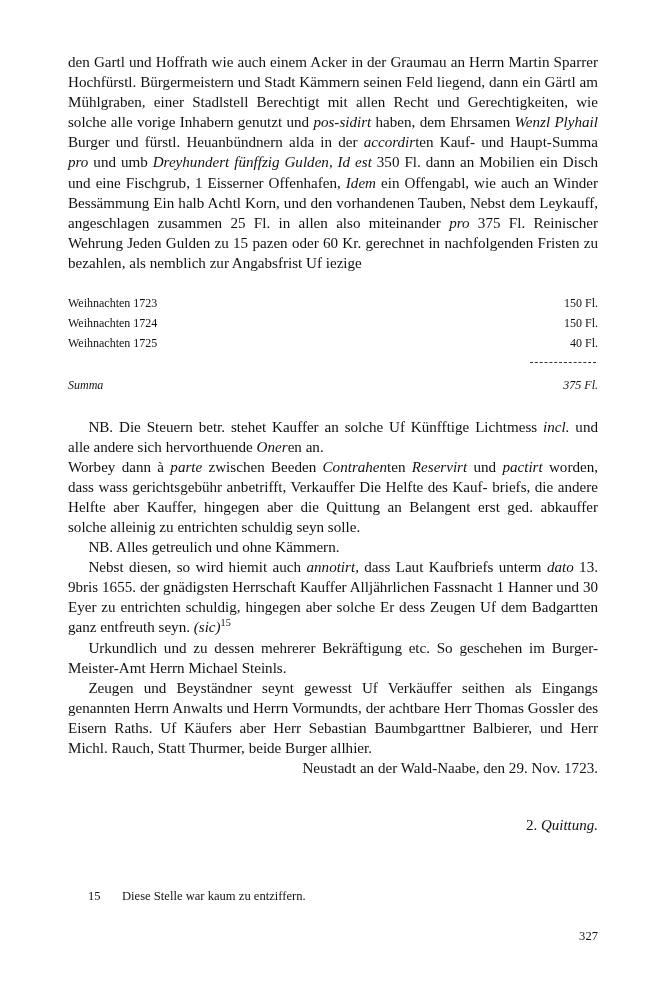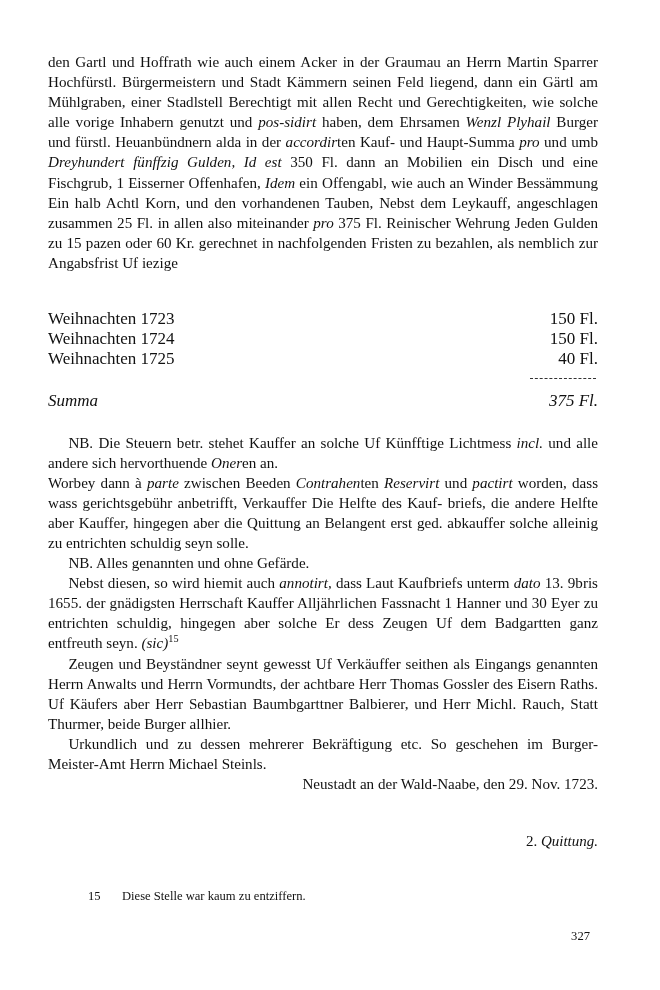--- a/index.html
+++ b/index.html
@@ -12,21 +12,21 @@
     height: 990px;
     font-family: "Liberation Serif", "DejaVu Serif", serif;
     color: #111111;
     -webkit-font-smoothing: antialiased;
   }
   .page {
     position: relative;
     width: 660px;
     height: 990px;
     box-sizing: border-box;
-    padding: 52px 62px 0 48px;
+    padding: 52px 62px 0 68px;
   }
   .body-text {
     font-size: 15.1px;
     line-height: 20.1px;
     text-align: justify;
     text-justify: inter-word;
     hyphens: manual;
   }
   p.para {
     margin: 0;
@@ -36,24 +36,24 @@
     text-indent: 1.35em;
   }
   p.para:last-child {
     text-align: right;
   }
   i, .it {
     font-style: italic;
   }
   
   .schedule {
-    margin-top: 36px;
+    margin-top: 20px;
     width: 100%;
     border-collapse: collapse;
-    font-size: 17px;
+    font-size: 12px;
     line-height: 20.1px;
   }
   .schedule td {
     padding: 0;
     vertical-align: baseline;
   }
   .schedule td.label {
     text-align: left;
     white-space: nowrap;
   }
@@ -108,21 +108,21 @@
   .footnote .fn-num {
     width: 34px;
     flex: 0 0 34px;
   }
   .footnote .fn-text {
     flex: 1 1 auto;
   }
   
   .folio {
     position: absolute;
-    right: 70px;
+    right: 62px;
     top: 928px;
     font-size: 12.6px;
     line-height: 16px;
     text-align: center;
   }
   sup.fn-ref {
     font-size: 0.68em;
     vertical-align: super;
     line-height: 0;
   }
@@ -183,40 +183,40 @@
     </p>
 
     <p class="para">
       <span>Worbey dann à </span><i>parte</i><span> zwischen Beeden </span><i>Contrahen</i><span>ten </span><i>Reservirt</i><span> und </span><i>pactirt</i>
       <span>worden, dass wass gerichtsgebühr anbetrifft, Verkauffer Die Helfte des Kauf-</span>
       <span>briefs, die andere Helfte aber Kauffer, hingegen aber die Quittung an Belangent</span>
       <span>erst ged. abkauffer solche alleinig zu entrichten schuldig seyn solle.</span>
     </p>
 
     <p class="para indent">
-      <span>NB. Alles genannten und ohne Gefärde.</span>
+      <span>NB. Alles getreulich und ohne Kämmern.</span>
     </p>
 
     <p class="para indent">
       <span>Nebst diesen, so wird hiemit auch </span><i>annotirt,</i><span> dass Laut Kaufbriefs unterm</span>
       <i>dato</i><span> 13. 9bris 1655. der gnädigsten Herrschaft Kauffer Alljährlichen Fassnacht</span>
       <span>1 Hanner und 30 Eyer zu entrichten schuldig, hingegen aber solche Er dess</span>
       <span>Zeugen Uf dem Badgartten ganz entfreuth seyn. </span><i>(sic)</i><sup class="fn-ref">15</sup>
     </p>
 
     <p class="para indent">
+      <span>Urkundlich und zu dessen mehrerer Bekräftigung etc. So geschehen im</span>
+      <span>Burger-Meister-Amt Herrn Michael Steinls.</span>
+    </p>
+
+    <p class="para indent">
       <span>Zeugen und Beyständner seynt gewesst Uf Verkäuffer seithen als Eingangs</span>
       <span>genannten Herrn Anwalts und Herrn Vormundts, der achtbare Herr Thomas</span>
       <span>Gossler des Eisern Raths. Uf Käufers aber Herr Sebastian Baumbgarttner</span>
       <span>Balbierer, und Herr Michl. Rauch, Statt Thurmer, beide Burger allhier.</span>
-    </p>
-
-    <p class="para indent">
-      <span>Urkundlich und zu dessen mehrerer Bekräftigung etc. So geschehen im</span>
-      <span>Burger-Meister-Amt Herrn Michael Steinls.</span>
     </p>
 
     <p class="para indent">
       <span>Neustadt an der Wald-Naabe, den 29. Nov. 1723.</span>
     </p>
 
   </div>
 
   <div class="section-heading">
     <span class="numpart">2. </span><span>Quittung.</span>

